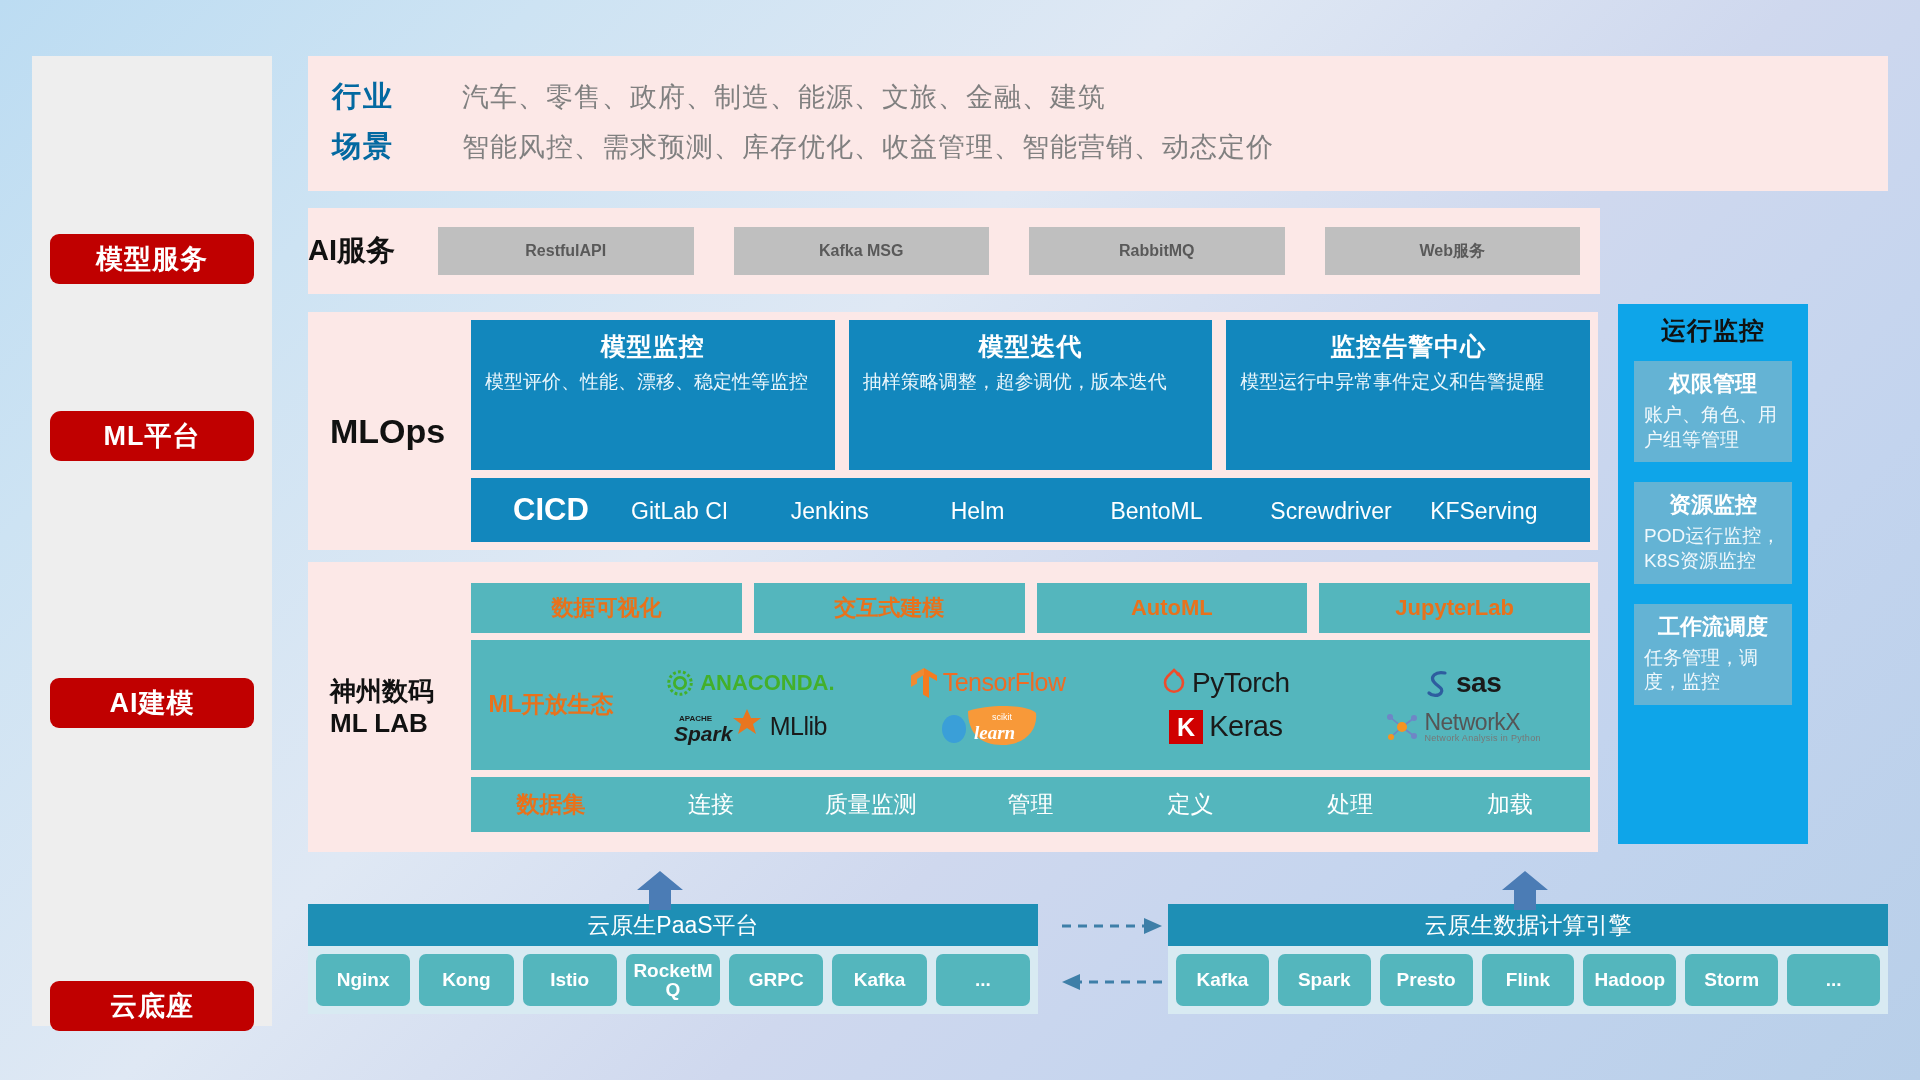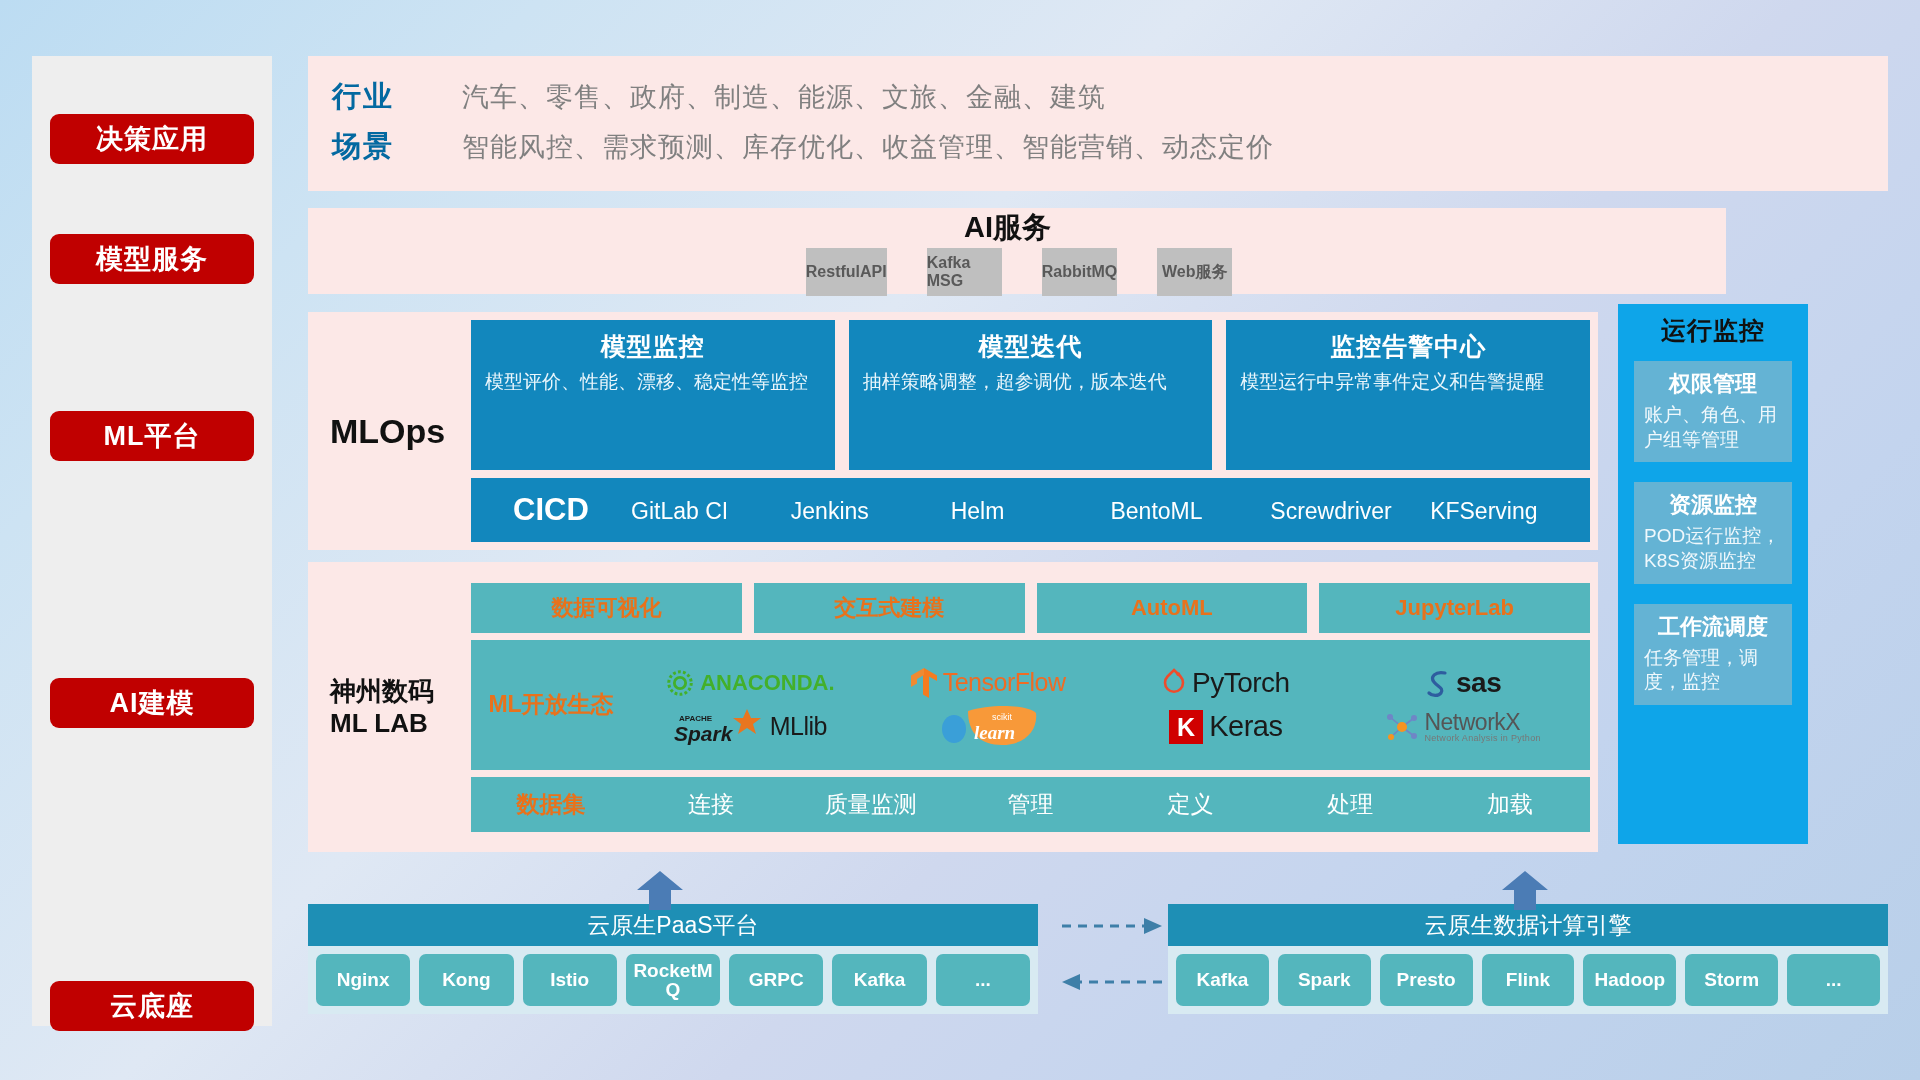--- a/index.html
+++ b/index.html
@@ -21,21 +21,21 @@
   }
   .rail-pill {
     position: absolute; left: 18px; width: 204px; height: 50px;
     background: #c00000; border-radius: 9px;
     color: #fff; font-weight: bold; font-size: 27px;
     display: flex; align-items: center; justify-content: center;
     letter-spacing: 1px;
   }
   #pill-0 { top: 58px; }
   #pill-1 { top: 178px; }
-  #pill-2 { top: 355px; }
+  #pill-2 { top: 355px; border-radius: 11px; }
   #pill-3 { top: 622px; }
   #pill-4 { top: 925px; }
 
   
   #band-apps {
     position: absolute; left: 308px; top: 56px;
     width: 1580px; height: 135px;
     background: #fce8e7;
     padding: 16px 0 0 24px;
   }
@@ -43,23 +43,23 @@
   .app-key {
     width: 130px; flex: none;
     font-size: 29px; font-weight: bold; color: #0369a1;
     letter-spacing: 2px;
   }
   .app-val { font-size: 27px; color: #808080; letter-spacing: 1px; }
 
   
   #band-service {
     position: absolute; left: 308px; top: 208px;
-    width: 1418px; height: 86px;
+    width: 1292px; height: 86px;
     background: #fce8e7;
-    display: flex; align-items: center; padding-left: 24px; flex-direction: column;
+    display: flex; align-items: center; 
   }
   #service-key {
     width: 130px; flex: none;
     font-size: 29px; font-weight: bold; color: #111;
   }
   #service-items { flex: 1; display: flex; gap: 40px; padding-right: 20px; }
   .svc-chip {
     flex: 1; height: 48px; background: #bfbfbf;
     display: flex; align-items: center; justify-content: center;
     color: #595959; font-size: 16px; font-weight: bold;
@@ -199,23 +199,20 @@
   .up-arrow { position: absolute; top: -34px; }
   #arrow-paas { left: 325px; }
   #arrow-data { left: 330px; }
 
   #dash-arrows { position: absolute; left: 752px; top: 42px; }
 </style>
 </head>
 <body>
 
 <div id="left-rail">
-  <div class="rail-pill" id="pill-0">
-    <span>决策应用</span>
-  </div>
   <div class="rail-pill" id="pill-1">
     <span>模型服务</span>
   </div>
   <div class="rail-pill" id="pill-2">
     <span>ML平台</span>
   </div>
   <div class="rail-pill" id="pill-3">
     <span>AI建模</span>
   </div>
   <div class="rail-pill" id="pill-4">

